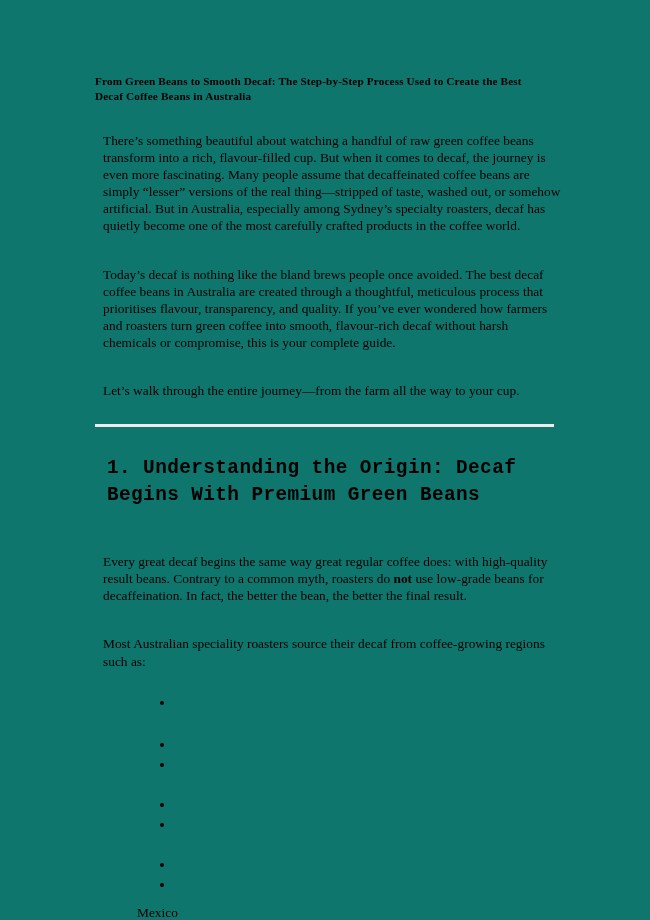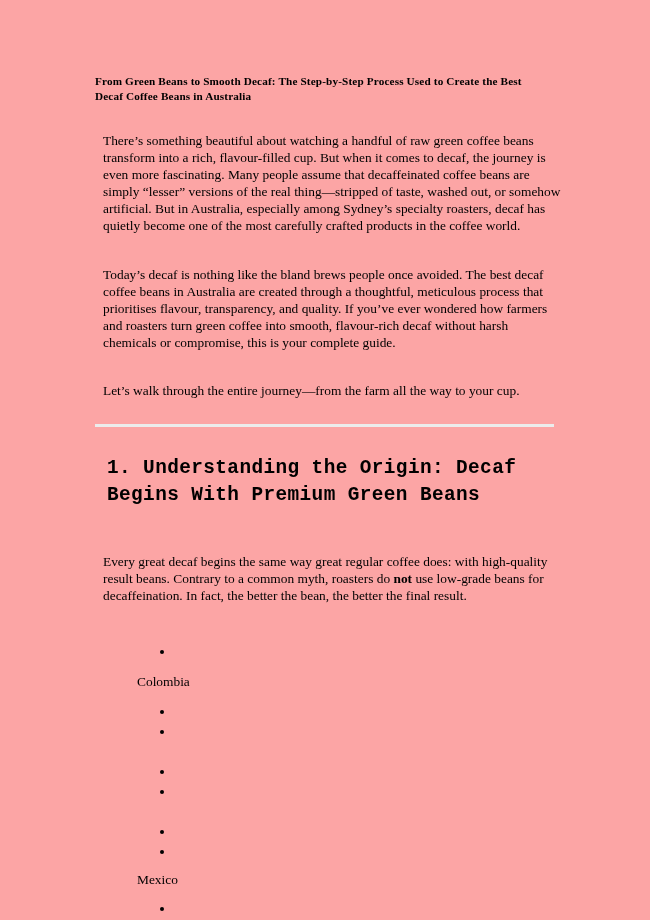--- a/index.html
+++ b/index.html
@@ -17,21 +17,21 @@
     color: #000000;
     -webkit-font-smoothing: none;
   }
 
   .page {
     position: absolute;
     left: 0;
     top: 0;
     width: 650px;
     height: 920px;
-    background: #fca5a5;
+    background: #0f766e;
   }
 
   .content {
     position: absolute;
     left: 95px;
     top: 74px;
     width: 459px;
   }
 
   .doc-title {
@@ -148,30 +148,30 @@
     </div>
 
     <h2 class="section-heading">1. Understanding the Origin: Decaf Begins With Premium Green Beans</h2>
 
     <div class="spacer-heading"></div>
 
     <p class="para"><span>Every great decaf begins the same way great regular coffee does: with high-quality result beans. Contrary to a common myth, roasters do </span><b class="strong">not</b><span> use low-grade beans for decaffeination. In fact, the better the bean, the better the final result.</span></p>
 
     <div class="spacer-para"></div>
 
+    <p class="para">Most Australian speciality roasters source their decaf from coffee-growing regions such as:</p>
 
     <div class="gap-16"></div>
 
     <div class="list-block">
 
       <div class="bullet-row">
         <span class="bullet-dot"></span>
       </div>
       <div class="gap-10"></div>
-      <p class="list-label">Colombia</p>
 
       <div class="gap-12"></div>
       <div class="bullet-row">
         <span class="bullet-dot"></span>
       </div>
       <div class="bullet-row">
         <span class="bullet-dot"></span>
       </div>
       <div class="gap-8"></div>
 

